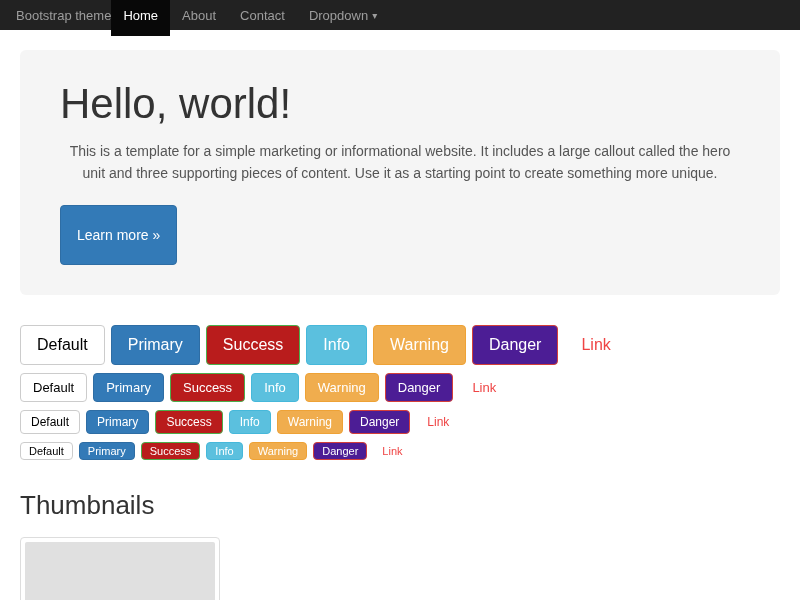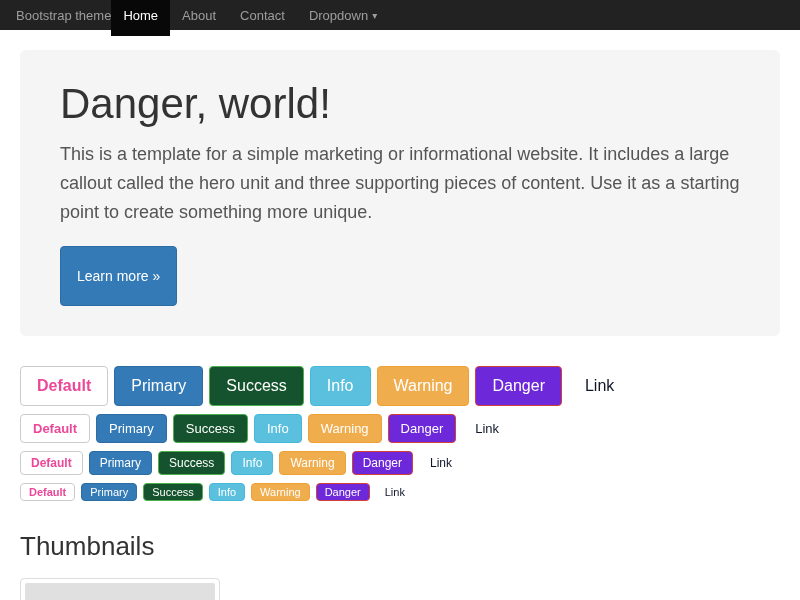--- a/index.html
+++ b/index.html
@@ -56,24 +56,25 @@
       padding: 30px 40px;
       margin-bottom: 30px;
     }
     .hero h1 {
       font-size: 42px;
       font-weight: 300;
       margin-bottom: 12px;
       color: #333;
     }
     .hero p {
-      font-size: 18px;
+      font-size: 14px;
       color: #555;
       margin-bottom: 20px;
       line-height: 1.6;
+      text-align: center;
     }
     .btn-learn {
       background-color: #337ab7;
       color: #fff;
       border: 1px solid #2e6da4;
       border-radius: 4px;
       padding: 21px 16px;
       font-size: 14px;
       cursor: pointer;
       text-decoration: none;
@@ -107,27 +108,27 @@
       align-items: center;
       justify-content: center;
       font-weight: 400;
       border: 1px solid transparent;
     }
     .btn-lg { padding: 10px 16px; font-size: 16px; }
     .btn-md { padding: 6px 12px; font-size: 13px; }
     .btn-sm { padding: 4px 10px; font-size: 12px; }
     .btn-xs { padding: 2px 8px; font-size: 11px; }
 
-    .btn-default { background: #fff; color: #ec4899; border-color: #ccc; font-weight: bold; }
+    .btn-default { background: #fff; color: #000000; border-color: #ccc; }
     .btn-primary { background: #337ab7; color: #fff; border-color: #2e6da4; }
-    .btn-success { background: #14532d; color: #fff; border-color: #4cae4c; }
+    .btn-success { background: #b91c1c; color: #fff; border-color: #4cae4c; }
     .btn-info { background: #5bc0de; color: #fff; border-color: #46b8da; }
     .btn-warning { background: #f0ad4e; color: #fff; border-color: #eea236; }
-    .btn-danger { background: #6d28d9; color: #fff; border-color: #d43f3a; }
-    .btn-link { background: transparent; color: #0f172a; border-color: transparent; text-decoration: none; }
+    .btn-danger { background: #4c1d95; color: #fff; border-color: #d43f3a; }
+    .btn-link { background: transparent; color: #ef4444; border-color: transparent; text-decoration: none; }
 
     
     .thumbnails-section {
       margin-bottom: 30px;
     }
     .thumbnail {
       border: 1px solid #ddd;
       border-radius: 4px;
       padding: 4px;
       display: inline-block;
@@ -156,21 +157,21 @@
     <a class="nav-item active">Home</a>
     <a class="nav-item">About</a>
     <a class="nav-item">Contact</a>
     <a class="nav-item">Dropdown <span class="dropdown-arrow">▾</span></a>
   </div>
 </nav>
 
 <div class="main-content">
 
   <div class="hero">
-    <h1>Danger, world!</h1>
+    <h1>Hello, world!</h1>
     <p>This is a template for a simple marketing or informational website. It includes a large callout called the hero unit and three supporting pieces of content. Use it as a starting point to create something more unique.</p>
     <a class="btn-learn">Learn more »</a>
   </div>
 
   <div class="buttons-section">
 
     <div class="btn-row">
       <button class="btn btn-lg btn-default">Default</button>
       <button class="btn btn-lg btn-primary">Primary</button>
       <button class="btn btn-lg btn-success">Success</button>

